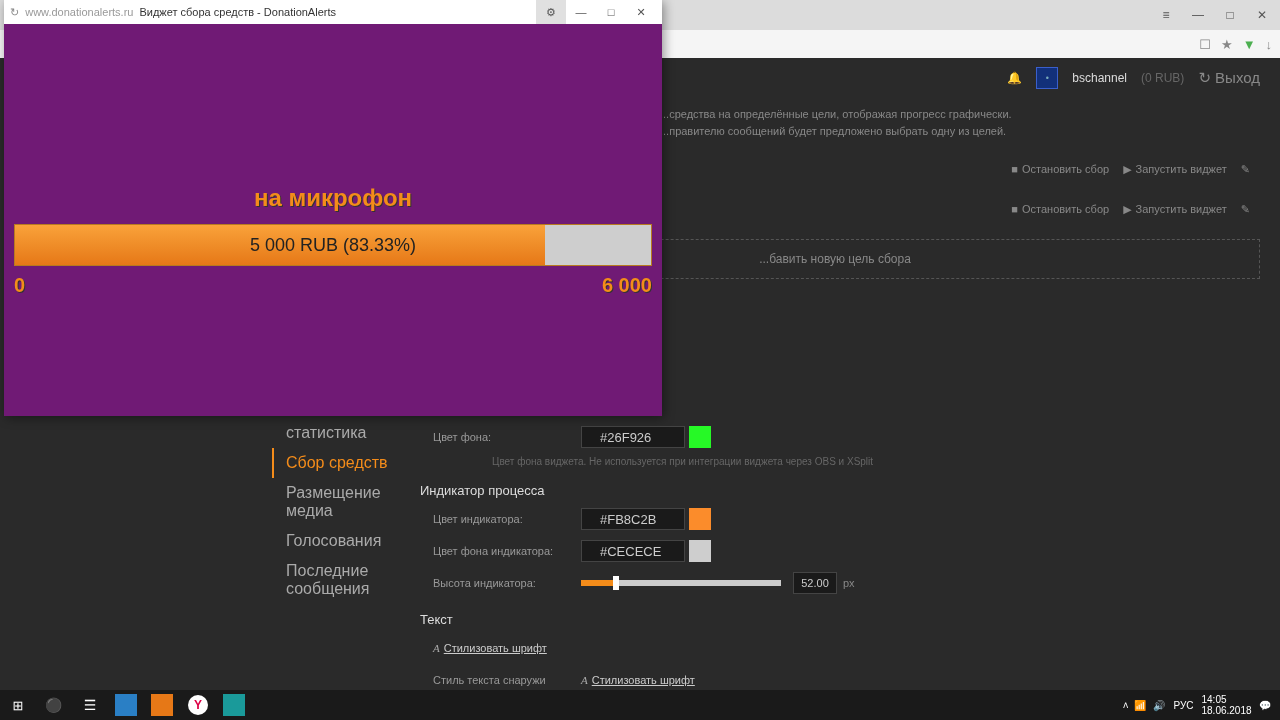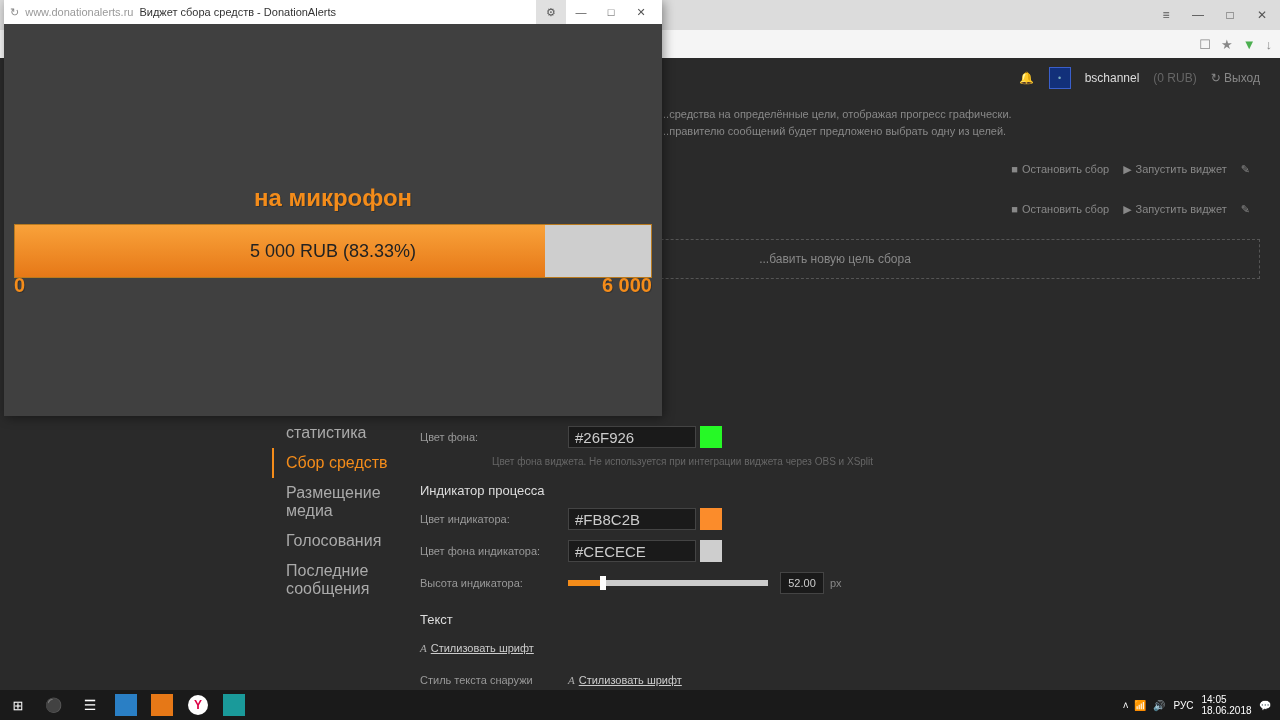--- a/index.html
+++ b/index.html
@@ -26,41 +26,41 @@
 .toolbar-ico{color:#888;font-size:13px}
 .shield{color:#4caf50}
 
 
 .dashboard{position:absolute;top:58px;left:0;right:0;bottom:30px;background:#2a2a2a;color:#ccc}
 .dash-header{height:40px;display:flex;align-items:center;justify-content:flex-end;padding-right:20px;gap:14px;font-size:12px;color:#999}
 .bell{color:#666}
 .user-ava{width:22px;height:22px;background:#12307a;border:1px solid #3a5fcc;display:flex;align-items:center;justify-content:center;font-size:9px;color:#7ab}
 .username{color:#ddd;font-size:12px}
 .balance{color:#666;font-size:12px}
-.logout{color:#888;font-size:12px}
+.logout{color:#888;font-size:15px}
 
 .description{padding:8px 20px 8px 660px;color:#888;font-size:11px;line-height:1.5}
 
 .goal-row{margin:4px 20px 4px 410px;height:36px;display:flex;align-items:center;justify-content:flex-end;gap:14px;font-size:11px;color:#888;padding-right:10px}
 .goal-act{display:flex;align-items:center;gap:4px}
 .edit-ico{color:#888}
 
 .add-goal{margin:12px 20px 12px 410px;border:1px dashed #555;height:40px;display:flex;align-items:center;justify-content:center;color:#888;font-size:12px}
 
 
 .sidebar{position:absolute;left:272px;top:360px;width:150px;font-size:16px}
 .side-item{padding:6px 12px;color:#aaa;border-left:2px solid transparent}
 .side-item.active{color:#f48c1a;border-left:2px solid #f48c1a}
 
 
 .settings{position:absolute;left:420px;top:360px;right:20px;font-size:11px;color:#aaa}
 .sect-title{color:#ddd;font-size:13px;margin:16px 0 8px}
-.row{display:flex;align-items:center;margin:6px 0;min-height:26px}
+.row{display:flex;align-items:center;margin:6px 13px;min-height:26px}
 .row-label{width:148px;color:#999}
-.color-input{width:128px;height:22px;background:#1a1a1a;border:1px solid #444;color:#ccc;padding:0 6px;font-size:15px}
+.color-input{width:104px;height:22px;background:#1a1a1a;border:1px solid #444;color:#ccc;padding:0 18px;font-size:13px}
 .swatch{width:22px;height:22px;margin-left:4px}
 .hint{color:#666;font-size:10px;margin-left:72px;margin-top:2px}
 .slider{width:200px;height:6px;background:#ccc;position:relative;margin-right:12px}
 .slider-fill{position:absolute;left:0;top:0;bottom:0;width:16%;background:#f48c1a}
 .slider-thumb{position:absolute;left:16%;top:-4px;width:6px;height:14px;background:#fff}
 .num-input{width:44px;height:22px;background:#1a1a1a;border:1px solid #444;color:#ccc;text-align:center;font-size:11px}
 .px{margin-left:6px;color:#888}
 .style-link{color:#ccc;text-decoration:underline;font-size:11px}
 .style-A{font-family:serif;font-style:italic;margin-right:4px}
 
@@ -68,23 +68,23 @@
 .popup{position:absolute;top:0;left:4px;width:658px;height:416px;background:#fff;box-shadow:2px 2px 10px rgba(0,0,0,.4);z-index:500}
 .popup-title{height:24px;background:#fff;display:flex;align-items:center;padding:0 6px;font-size:11px;color:#555;gap:6px}
 .reload-ico{color:#888;font-size:11px}
 .popup-url{color:#999}
 .popup-t{color:#333}
 .popup-btns{margin-left:auto;display:flex}
 .pbtn{width:30px;height:24px;display:flex;align-items:center;justify-content:center;color:#555;font-size:11px}
 .pbtn.gray{background:#e0e0e0}
 
 
-.widget{position:absolute;top:24px;left:0;right:0;bottom:0;background:#404040}
+.widget{position:absolute;top:24px;left:0;right:0;bottom:0;background:#701a75}
 .goal-title{position:absolute;top:160px;left:0;right:0;text-align:center;font-size:24px;font-weight:bold;color:#f48c1a;text-shadow:1px 1px 0 #333}
-.bar-outer{position:absolute;top:200px;left:10px;right:10px;height:54px;background:#cecece;border:1px solid #b87a1f}
+.bar-outer{position:absolute;top:200px;left:10px;right:10px;height:42px;background:#cecece;border:1px solid #b87a1f}
 .bar-fill{height:100%;width:83.33%;background:linear-gradient(#f9a23a,#e67817);display:flex;align-items:center;justify-content:center}
 .bar-text{position:absolute;top:0;left:0;right:0;bottom:0;display:flex;align-items:center;justify-content:center;color:#222;font-size:18px;font-weight:500}
 .bar-min{position:absolute;top:250px;left:10px;color:#f48c1a;font-size:20px;font-weight:bold;text-shadow:1px 1px 0 #333}
 .bar-max{position:absolute;top:250px;right:10px;color:#f48c1a;font-size:20px;font-weight:bold;text-shadow:1px 1px 0 #333}
 </style>
 </head>
 <body>
 
 <div class="chrome-top">
   <div class="chrome-btn">≡</div>

